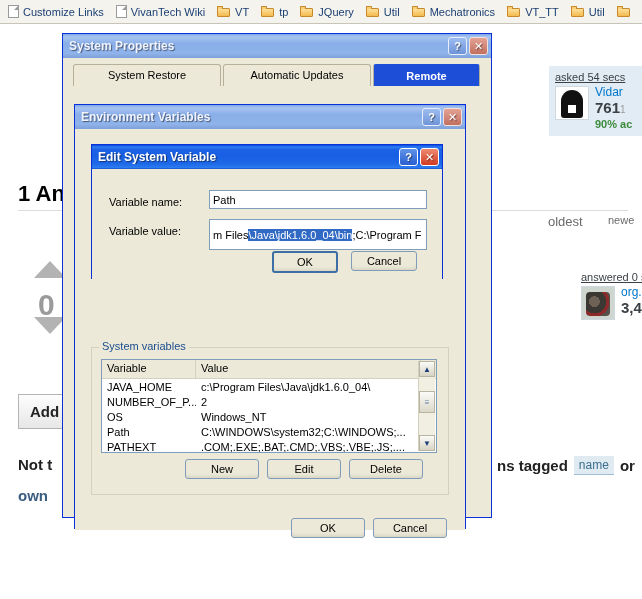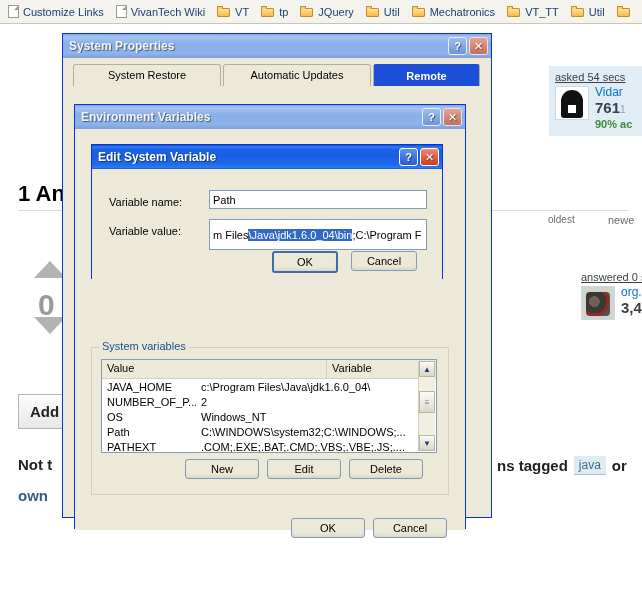--- a/index.html
+++ b/index.html
@@ -25,21 +25,21 @@
     background:#f8cf76;border:1px solid #c8892a;border-bottom:none;border-radius:1px 1px 0 0;box-sizing:border-box;}
   .ico-doc{width:11px;height:13px;position:relative;flex:0 0 auto;
     background:#fff;border:1px solid #9a9a9a;box-sizing:border-box;}
   .ico-doc:after{content:"";position:absolute;right:-1px;top:-1px;border-width:0 0 5px 5px;
     border-style:solid;border-color:transparent transparent #9a9a9a transparent;}
 
   
   #page{position:absolute;left:0;top:24px;width:642px;height:575px;background:#fff;}
   #ans-head{position:absolute;left:18px;top:157px;font-size:22px;font-weight:bold;color:#000;}
   #ans-rule{position:absolute;left:18px;top:186px;width:610px;height:1px;background:#dcdcdc;}
-  #sort-oldest{position:absolute;left:548px;top:190px;font-size:10px;color:#6a6a6a;}
+  #sort-oldest{position:absolute;left:548px;top:190px;font-size:13px;color:#6a6a6a;}
   #sort-newest{position:absolute;left:608px;top:190px;font-size:11px;color:#6a6a6a;}
 
   .vote{position:absolute;left:34px;}
   .arrow-up{width:0;height:0;border-left:16px solid transparent;border-right:16px solid transparent;
     border-bottom:17px solid #b3b3b3;}
   .arrow-down{width:0;height:0;border-left:16px solid transparent;border-right:16px solid transparent;
     border-top:17px solid #b3b3b3;}
   #score{position:absolute;left:38px;top:264px;font-size:30px;color:#9a9a9a;font-weight:bold;}
 
   .usercard{position:absolute;background:#e1ecf4;padding:5px 6px 6px 6px;box-sizing:border-box;}
@@ -161,21 +161,21 @@
         <div class="uc-rep">3,486</div>
       </div>
     </div>
   </div>
 
   <div id="addbtn">Add</div>
   <div id="notthe">Not t</div>
   <div id="ownq">own </div>
   <div id="tagline">
     <span>ns tagged</span>
-    <span class="tag">java</span>
+    <span class="tag">name</span>
     <span>or</span>
   </div>
 </div>
 
 <div id="bookmarks">
   <div class="bm">
     <span class="ico-doc"></span>
     <span class="bm-label">Customize Links</span>
   </div>
   <div class="bm">
@@ -240,22 +240,22 @@
       <span class="tbb close">✕</span>
     </span>
   </div>
   <div id="envvars-body">
 
     <div class="grp" style="left:16px;top:218px;width:356px;height:146px;"></div>
     <div class="grp-t" style="left:24px;top:211px;">System variables</div>
 
     <div style="position:absolute;left:26px;top:230px;width:336px;height:94px;background:#fff;border:1px solid #7f9db9;box-sizing:border-box;overflow:hidden;">
       <div class="lvhdr">
+        <div style="width:94px;">Variable</div>
         <div style="width:225px;">Value</div>
-        <div style="width:94px;">Variable</div>
       </div>
       <div class="lvrow">
         <div style="width:94px;">JAVA_HOME</div>
         <div style="width:225px;">c:\Program Files\Java\jdk1.6.0_04\</div>
       </div>
       <div class="lvrow">
         <div style="width:94px;">NUMBER_OF_P...</div>
         <div style="width:225px;">2</div>
       </div>
       <div class="lvrow">

